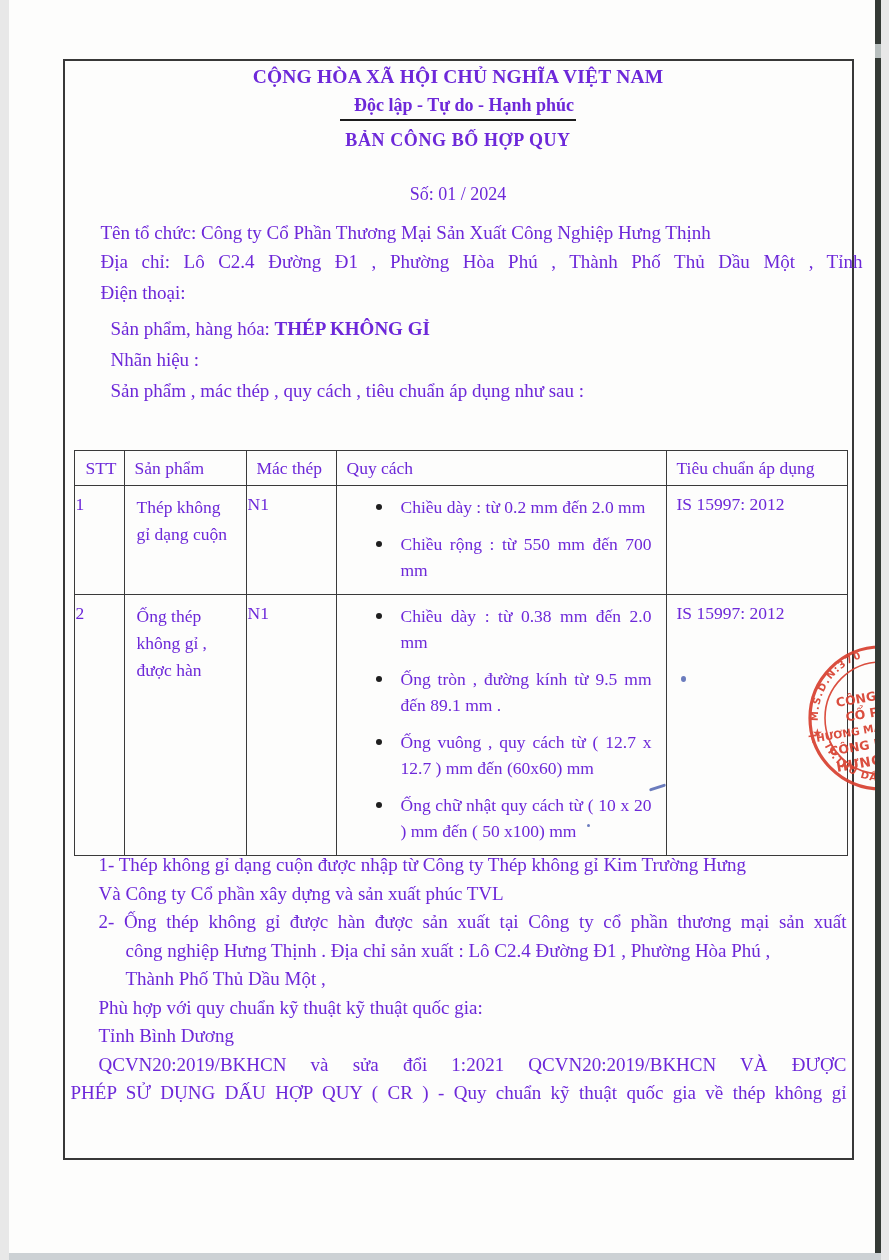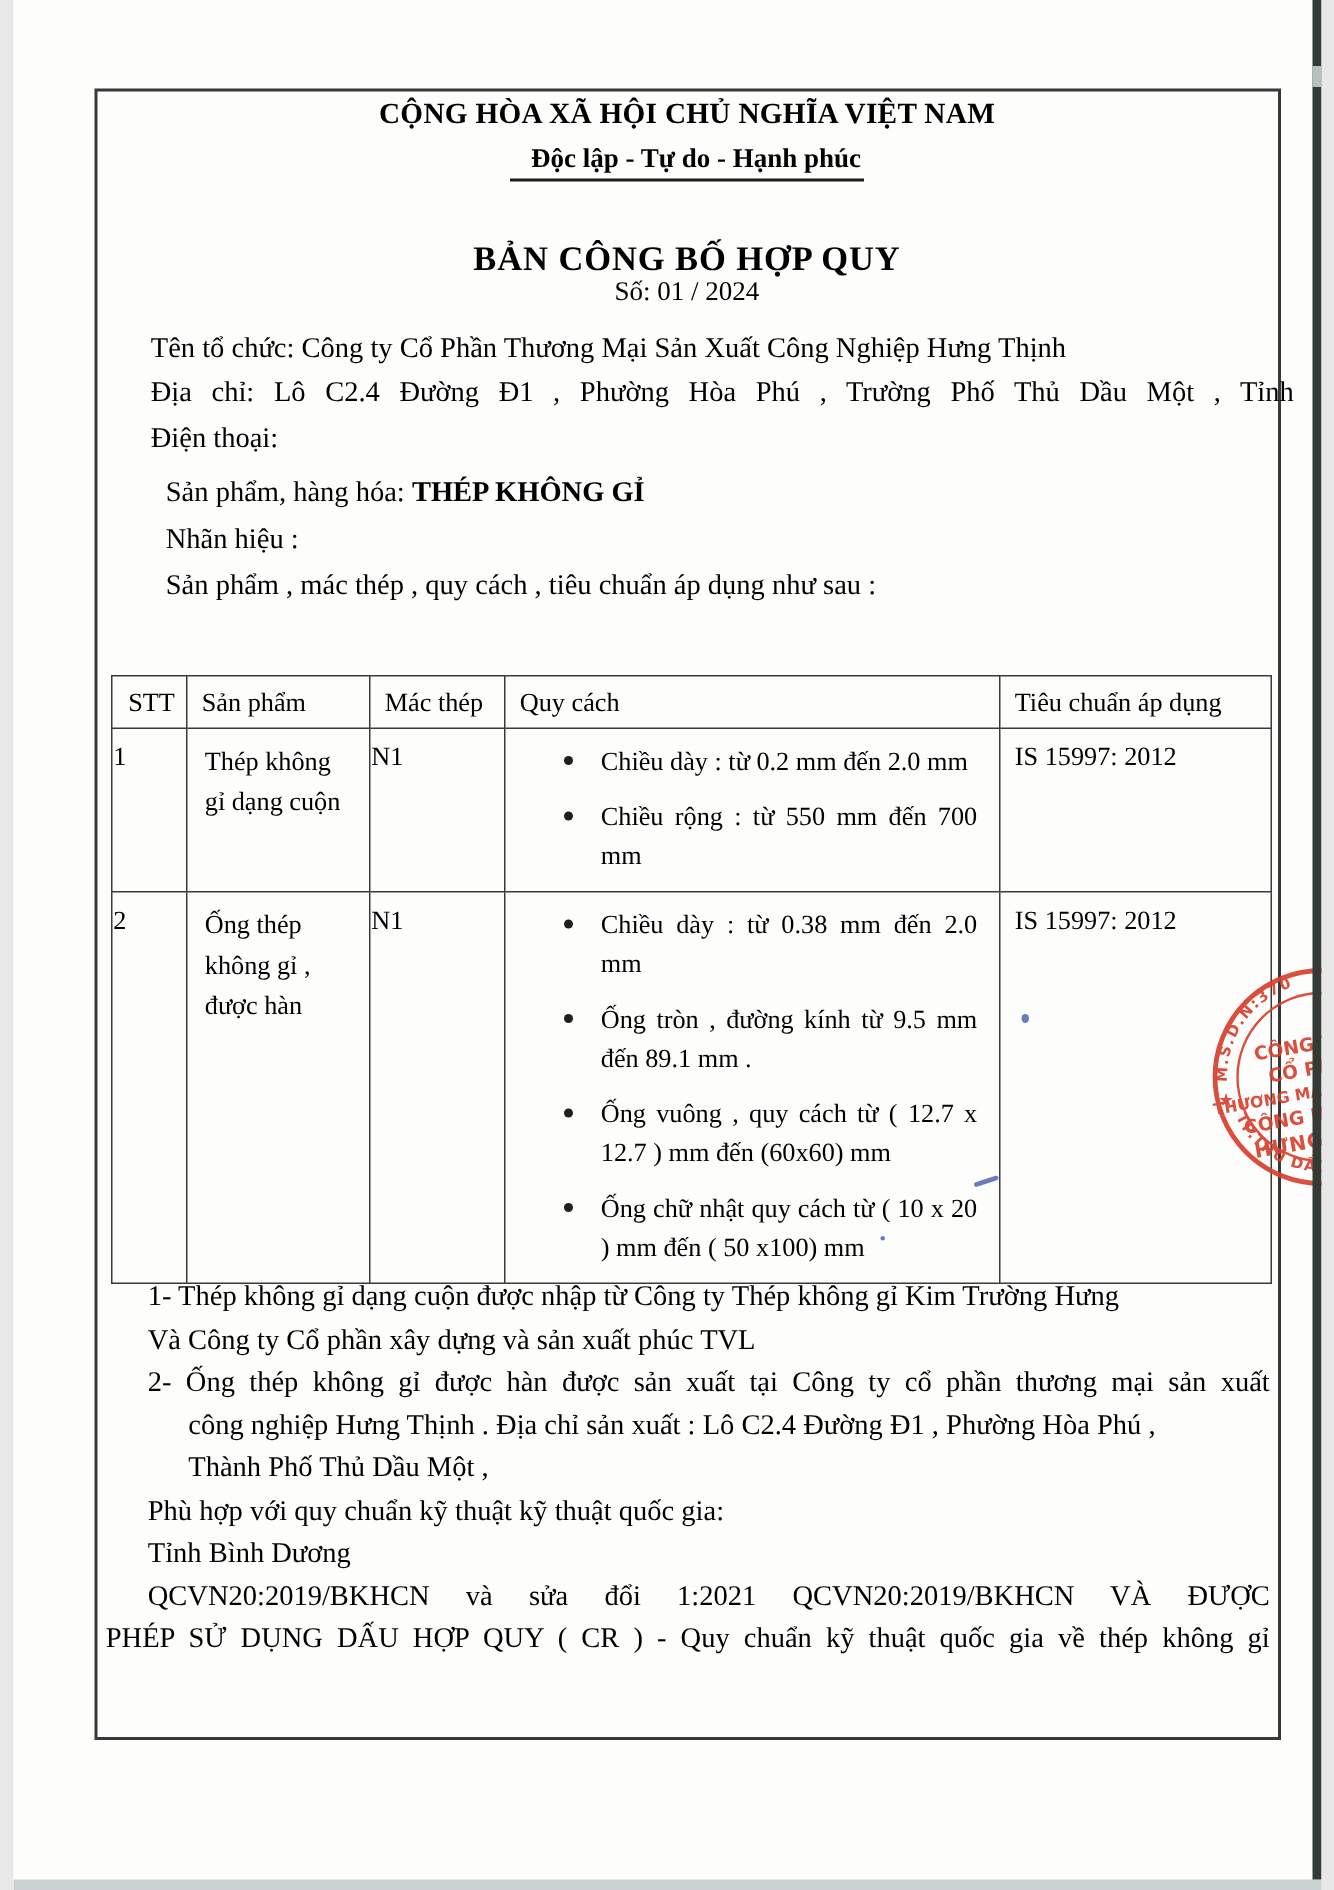--- a/index.html
+++ b/index.html
@@ -1,35 +1,35 @@
 <!DOCTYPE html>
 <html><head>
 <meta charset="utf-8">
 <style>
   html,body{margin:0;padding:0;background:#e8e8e8;}
   .page{
     position:relative;width:872px;height:1260px;background:#fdfdfc;
-    font-family:"Liberation Serif","DejaVu Serif",serif;color:#000000;
+    font-family:"Liberation Serif","DejaVu Serif",serif;color:#6d28d9;
     overflow:hidden;margin:0 auto;
   }
   
   .edge-right{position:absolute;right:0;top:0;width:6px;height:1253px;background:#343a35;z-index:9;}
   .edge-right .notch{position:absolute;left:0;top:44px;width:6px;height:14px;background:#b8bfbe;}
   .edge-bottom{position:absolute;left:0;bottom:0;width:889px;height:7px;background:#ccd1d4;z-index:8;}
   .edge-bottom .corner{position:absolute;right:0;top:0;width:8px;height:7px;background:#41463f;}
 
   .frame{
     position:absolute;left:54px;top:59px;width:787px;height:1097px;
     border:2px solid #383838;z-index:2;
   }
   .center{text-align:center;}
   .nat-title{position:absolute;left:0;top:5px;width:100%;font-weight:bold;font-size:19.5px;letter-spacing:.2px;}
   .motto{position:absolute;left:0;top:34px;width:100%;font-weight:bold;font-size:18px;}
   .motto .u{display:inline-block;border-bottom:2.5px solid #1c1c1c;padding:0 2px 3px 14px;}
-  .doc-title{position:absolute;left:0;top:99px;width:100%;font-weight:bold;font-size:23px;letter-spacing:.6px;}
+  .doc-title{position:absolute;left:0;top:69px;width:100%;font-weight:bold;font-size:18px;letter-spacing:.6px;}
   .doc-number{position:absolute;left:0;top:123px;width:100%;font-size:18px;}
 
   .info{position:absolute;left:36px;top:157px;width:762px;font-size:19px;line-height:29px;}
   .info .just{text-align:justify;text-align-last:justify;}
   .info .gap-s{margin-top:2px;}
   .info .gap-m{margin-top:7px;}
   .ind{padding-left:10px;}
   .bold{font-weight:bold;font-family:Liberation Serif, serif;}
 
   table.spec{
@@ -75,21 +75,21 @@
 
     <div class="nat-title center">CỘNG HÒA XÃ HỘI CHỦ NGHĨA VIỆT NAM</div>
     <div class="motto center">
       <span class="u">Độc lập - Tự do - Hạnh phúc</span>
     </div>
     <div class="doc-title center">BẢN CÔNG BỐ HỢP QUY</div>
     <div class="doc-number center">Số: 01 / 2024</div>
 
     <div class="info">
       <div>Tên tổ chức: Công ty Cổ Phần Thương Mại Sản Xuất Công Nghiệp Hưng Thịnh</div>
-      <div class="just">Địa chỉ: Lô C2.4 Đường Đ1 , Phường Hòa Phú , Trường Phố Thủ Dầu Một , Tỉnh</div>
+      <div class="just">Địa chỉ: Lô C2.4 Đường Đ1 , Phường Hòa Phú , Thành Phố Thủ Dầu Một , Tỉnh</div>
       <div class="gap-s">Điện thoại:</div>
       <div class="gap-m ind">
         <span>Sản phẩm, hàng hóa: </span><span class="bold">THÉP KHÔNG GỈ</span>
       </div>
       <div class="gap-s ind">Nhãn hiệu :</div>
       <div class="gap-s ind">Sản phẩm , mác thép , quy cách , tiêu chuẩn áp dụng như sau :</div>
     </div>
 
     <table class="spec">
       <colgroup>

